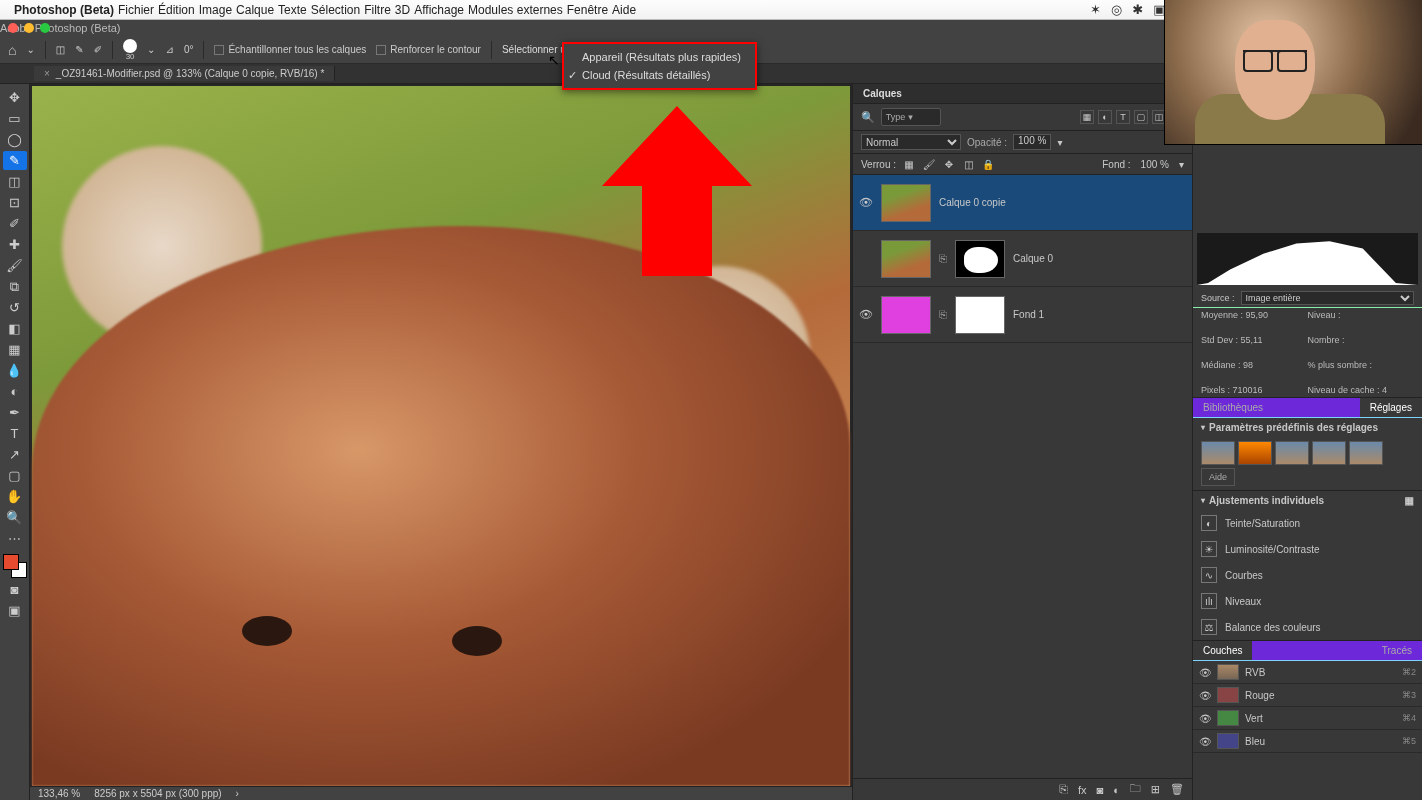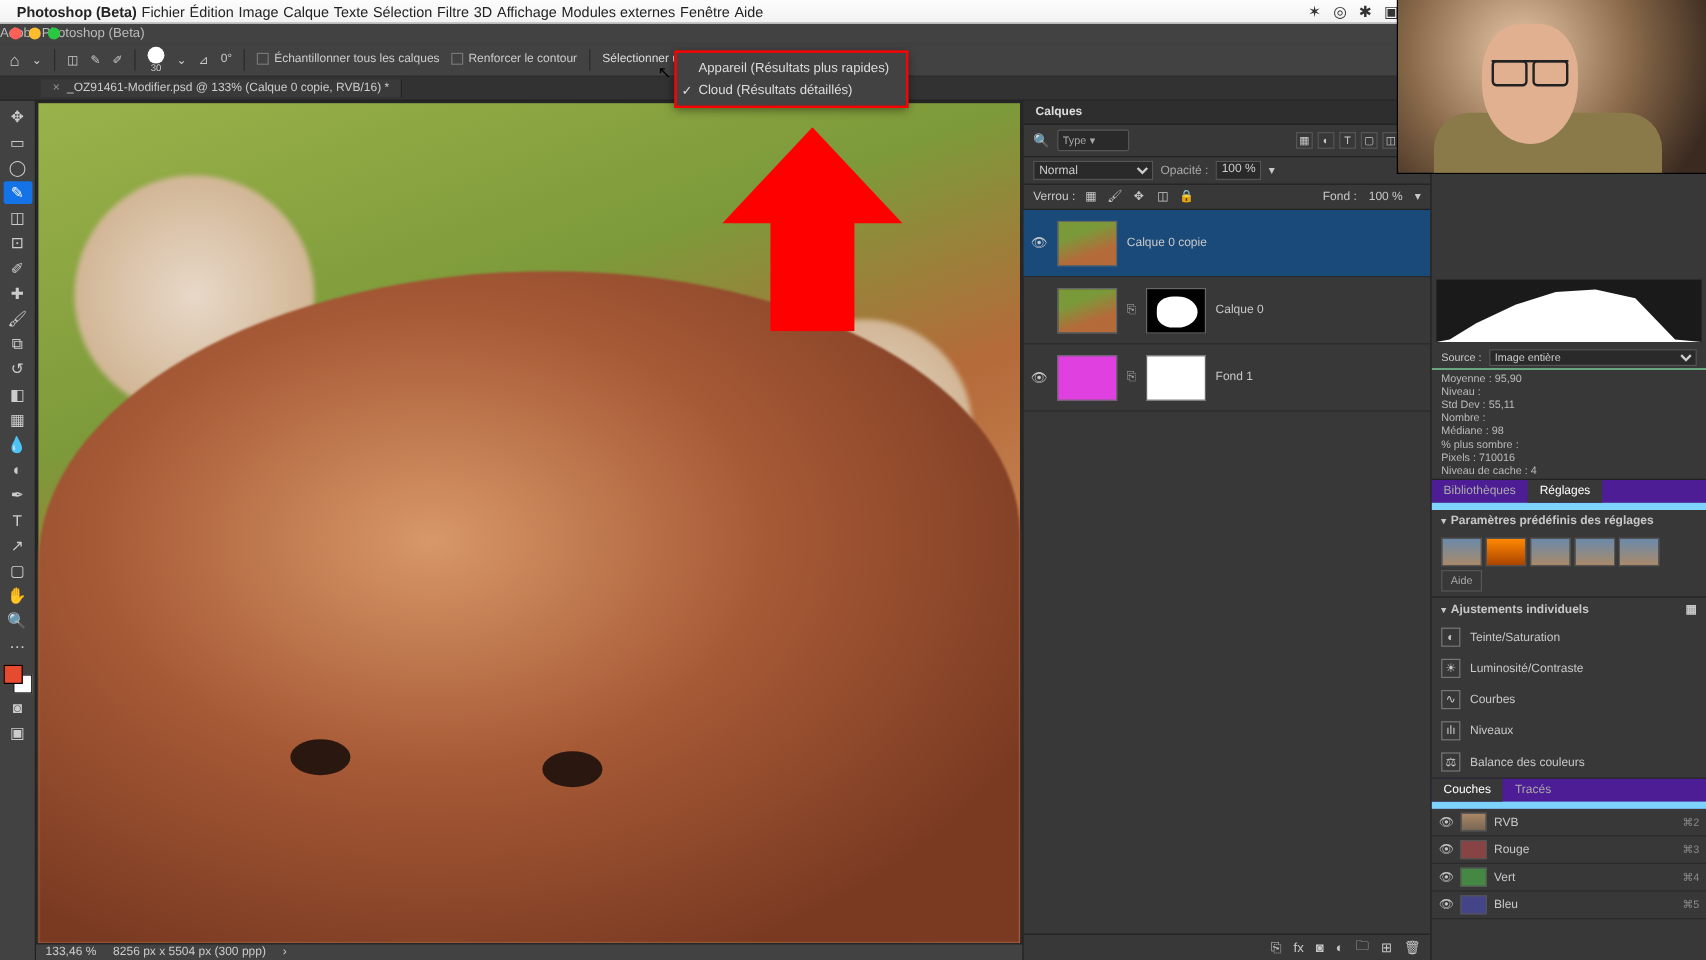--- a/index.html
+++ b/index.html
@@ -81,25 +81,25 @@
 .webcam { position:absolute; top:0; right:0; width:258px; height:145px; background: radial-gradient(circle at 40% 30%,#e8c8a8,#8a6a4a 50%,#3a2a20 90%); z-index:100; border-left:1px solid #000; border-bottom:1px solid #000;}
 .webcam .face { position:absolute; left:70px; top:20px; width:80px; height:100px; background:#e0b090; border-radius:40% 40% 50% 50%; }
 .webcam .glasses { position:absolute; left:78px; top:50px; width:64px; height:18px; border-top:2px solid #222; }
 .webcam .glasses::before,.webcam .glasses::after { content:""; position:absolute; width:26px; height:18px; border:2px solid #222; border-radius:4px; top:-2px;}
 .webcam .glasses::before{left:0;} .webcam .glasses::after{right:0;}
 .webcam .shirt { position:absolute; left:30px; bottom:0; width:190px; height:50px; background:#8a7a4a; border-radius:30px 30px 0 0;}
 .far-content { margin-left:0; margin-top:145px; flex:1; display:flex; flex-direction:column; }
 
 .histo { height:52px; background:#1a1a1a; margin:4px; position:relative; overflow:hidden;}
 .histo svg { width:100%; height:100%; }
-.histo-info { padding:2px 8px; font-size:9px; color:#bbb; display:grid; grid-template-columns: 1fr; row-gap:1px; border-bottom:1px solid #222;}
+.histo-info { padding:2px 8px; font-size:9px; color:#bbb; display:grid; grid-template-columns: 1fr 1fr; row-gap:15px; border-bottom:1px solid #222;}
 .histo-src { padding:2px 8px; font-size:9px; display:flex; gap:6px; align-items:center; border-bottom:1px solid #86efac;}
 .histo-src select { flex:1; background:#2a2a2a; border:1px solid #555; color:#ccc; font-size:9px; height:14px;}
 
-.tabs-row { display:flex; background:#4c1d95; font-size:10px; border-bottom:6px solid #7dd3fc;}
+.tabs-row { display:flex; background:#6d28d9; font-size:10px; border-bottom:1px solid #7dd3fc;justify-content:space-between;}
 .tabs-row .t { padding:4px 10px; color:#aaa; cursor:pointer;}
 .tabs-row .t.active { background:#383838; color:#fff; }
 
 .section { border-bottom:1px solid #222; }
 .section-h { padding:4px 8px; font-size:10px; font-weight:600; display:flex; align-items:center; gap:4px; cursor:pointer;}
 .section-h .caret { font-size:8px; }
 .presets { display:flex; gap:3px; padding:4px 8px; flex-wrap:wrap;}
 .presets .p { width:34px; height:24px; border:1px solid #555; background:linear-gradient(#6a8aaa,#aa8a6a); cursor:pointer;}
 .presets .more { width:34px; height:18px; font-size:9px; color:#aaa; display:flex; align-items:center; justify-content:center; border:1px solid #555; cursor:pointer;}
 .adj-list .adj { padding:5px 8px; display:flex; align-items:center; gap:8px; font-size:10px; cursor:pointer;}

